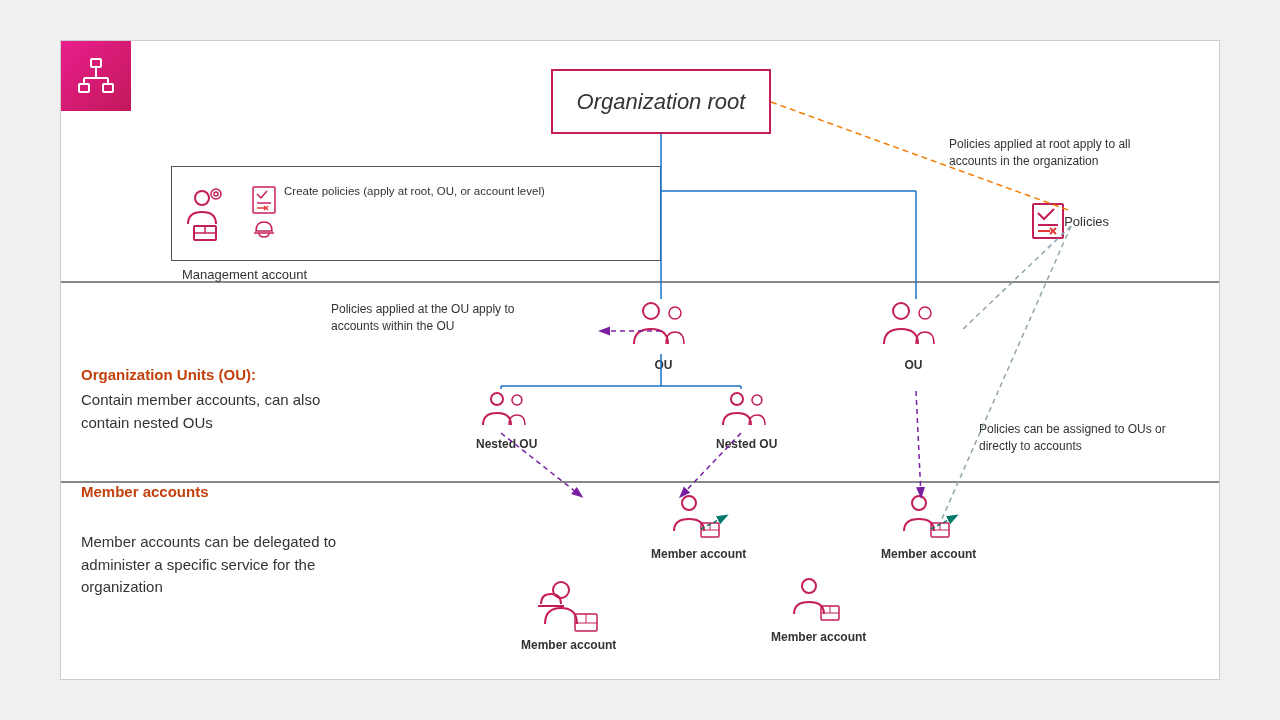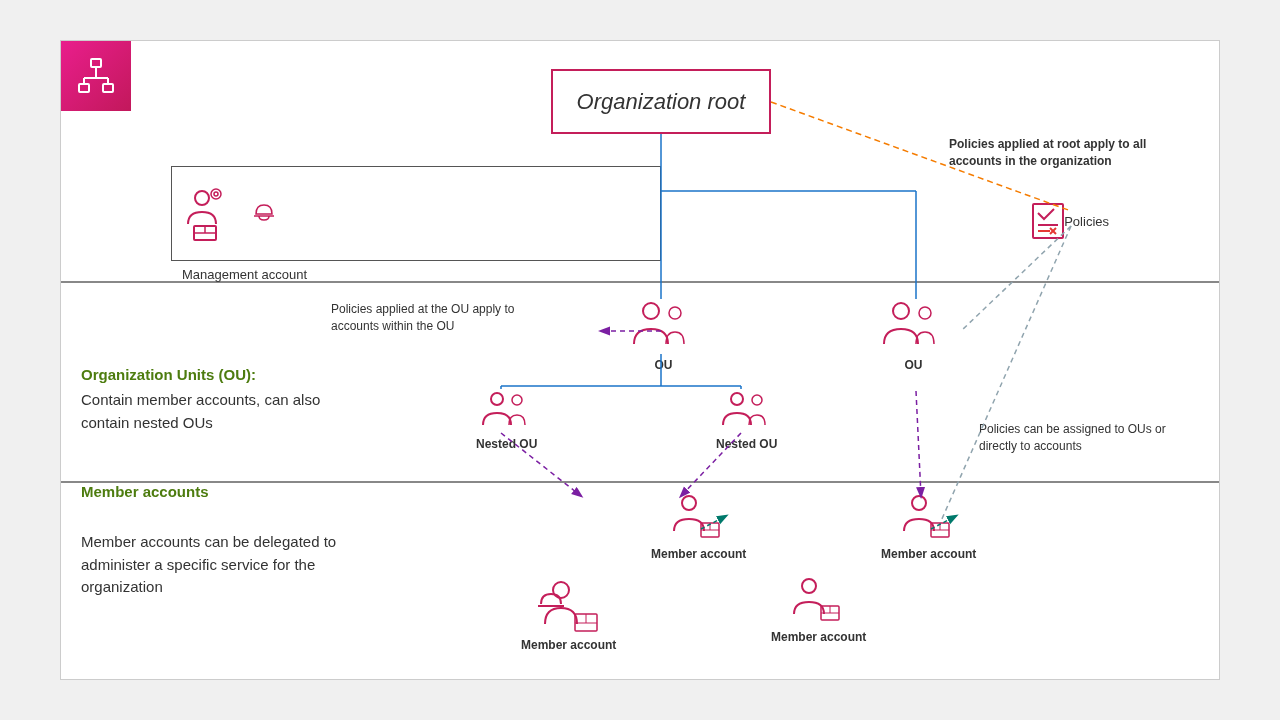--- a/index.html
+++ b/index.html
@@ -145,21 +145,21 @@
       top: 0; left: 0;
       width: 100%; height: 100%;
       pointer-events: none;
       overflow: visible;
     }
 
     .section-title {
       position: absolute;
       font-size: 15px;
       font-weight: 600;
-      color: #4d7c0f;
+      color: #c2410c;
     }
     .section-desc {
       position: absolute;
       font-size: 15px;
       color: #333;
       line-height: 1.5;
     }
   </style>
 </head>
 <body>
@@ -197,20 +197,31 @@
         <circle cx="32" cy="8" r="5" stroke="#c41e5a" stroke-width="1.5" fill="none"></circle>
         <circle cx="32" cy="8" r="2" stroke="#c41e5a" stroke-width="1.5" fill="none"></circle>
 
         <rect x="10" y="40" width="22" height="14" rx="1" stroke="#c41e5a" stroke-width="2" fill="none"></rect>
         <path d="M10 47 L32 47" stroke="#c41e5a" stroke-width="1.5"></path>
         <path d="M21 40 L21 47" stroke="#c41e5a" stroke-width="1.5"></path>
       </svg>
     </div>
 
     <div class="feature-list">
+      <div class="feature-item">
+        <svg width="24" height="28" viewBox="0 0 24 28" class="check-icon">
+          <rect x="1" y="1" width="22" height="26" rx="1" stroke="#c41e5a" stroke-width="1.5" fill="none"></rect>
+          <polyline points="5,8 9,12 15,5" stroke="#c41e5a" stroke-width="1.5" fill="none"></polyline>
+          <line x1="5" y1="17" x2="19" y2="17" stroke="#c41e5a" stroke-width="1.5"></line>
+          <line x1="5" y1="22" x2="14" y2="22" stroke="#e53935" stroke-width="1.5"></line>
+          <line x1="12" y1="20" x2="16" y2="24" stroke="#e53935" stroke-width="1.5"></line>
+          <line x1="16" y1="20" x2="12" y2="24" stroke="#e53935" stroke-width="1.5"></line>
+        </svg>
+        <span>Create policies (apply at root, OU, or account level)</span>
+      </div>
       <div class="feature-item">
         <svg width="24" height="24" viewBox="0 0 24 24" class="check-icon">
 
           <path d="M12 3 Q20 3 20 12 L4 12 Q4 3 12 3 Z" stroke="#c41e5a" stroke-width="1.5" fill="none"></path>
           <line x1="2" y1="14" x2="22" y2="14" stroke="#c41e5a" stroke-width="1.5"></line>
           <path d="M7 14 Q7 18 12 18 Q17 18 17 14" stroke="#c41e5a" stroke-width="1.5" fill="none"></path>
         </svg>
       </div>
     </div>
     <span class="mgmt-label">Management account</span>
@@ -221,21 +232,21 @@
       <rect x="1" y="1" width="30" height="34" rx="1" stroke="#c41e5a" stroke-width="2" fill="none"></rect>
       <polyline points="6,10 12,16 22,6" stroke="#c41e5a" stroke-width="2" fill="none"></polyline>
       <line x1="6" y1="22" x2="26" y2="22" stroke="#c41e5a" stroke-width="2"></line>
       <line x1="6" y1="28" x2="18" y2="28" stroke="#e53935" stroke-width="2"></line>
       <line x1="18" y1="25" x2="24" y2="31" stroke="#e53935" stroke-width="2"></line>
       <line x1="24" y1="25" x2="18" y2="31" stroke="#e53935" stroke-width="2"></line>
     </svg>
     <span class="policies-text">Policies</span>
   </div>
 
-  <div class="annotation" style="top:95px; right:50px; text-align:left; max-width:220px;font-weight:bold;">
+  <div class="annotation" style="top:95px; right:50px; text-align:left; max-width:220px;">
     <span>Policies applied at root apply to all accounts in the organization</span>
   </div>
 
   <div class="section-title" style="top:325px; left:20px;">Organization Units (OU):</div>
   <div class="section-desc" style="top:348px; left:20px; max-width:250px;">Contain member accounts, can also contain nested OUs</div>
 
   <div class="annotation" style="top:260px; left:270px; max-width:230px;">
     <span>Policies applied at the OU apply to accounts within the OU</span>
   </div>
 

